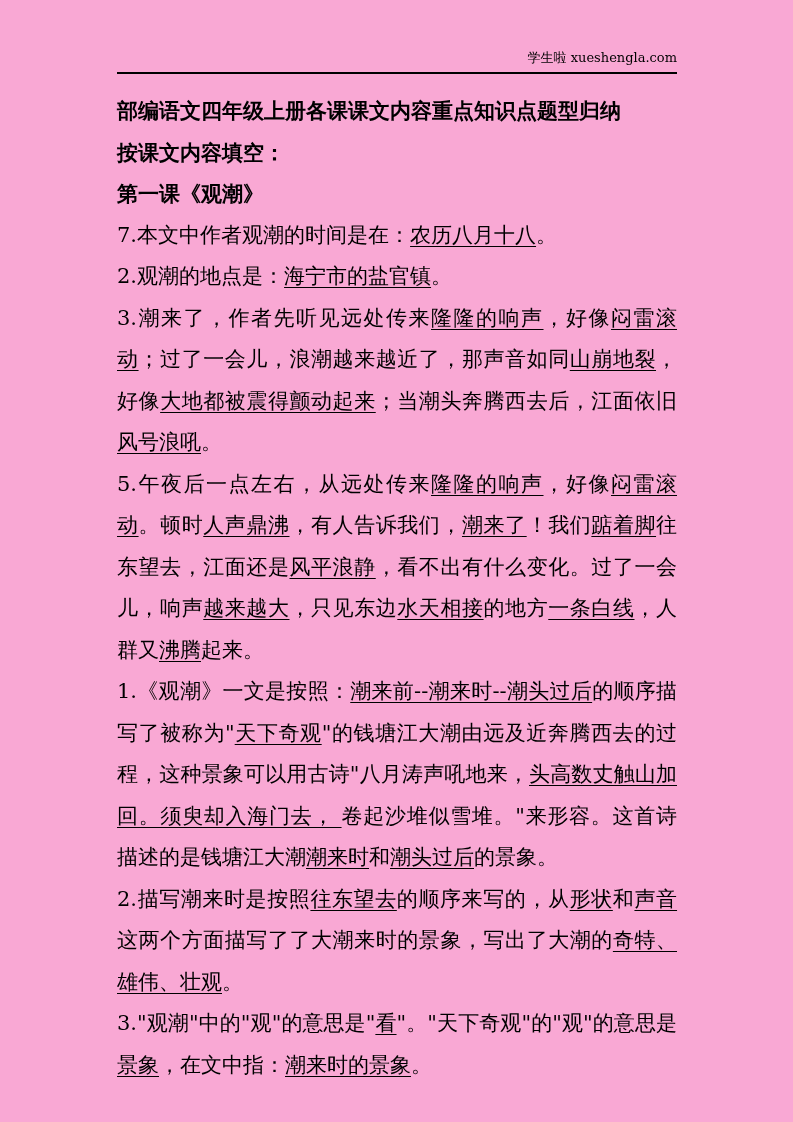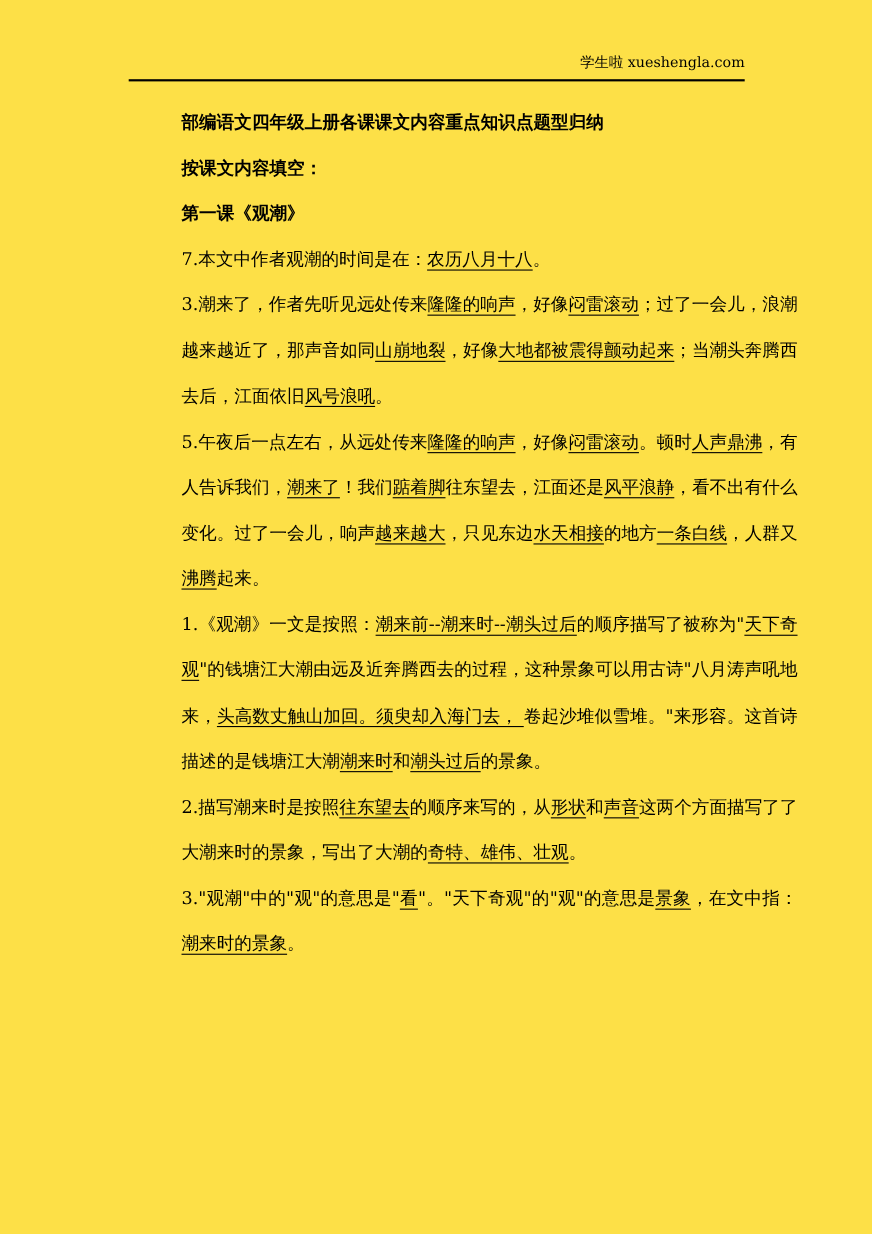--- a/index.html
+++ b/index.html
@@ -4,21 +4,21 @@
 <style>
   html, body {
     margin: 0;
     padding: 0;
     background: #ffffff;
   }
   .page {
     position: relative;
     width: 793px;
     height: 1122px;
-    background: #fde047;
+    background: #f9a8d4;
     overflow: hidden;
     font-family: "DejaVu Serif", "Liberation Serif", serif;
     color: #000000;
   }
   .header {
     position: absolute;
     top: 0;
     left: 117px;
     width: 560px;
     box-sizing: border-box;
@@ -28,25 +28,24 @@
     font-size: 13px;
     line-height: 16px;
     border-bottom: 2px solid #000000;
     color: #000000;
   }
   .content {
     position: absolute;
     top: 90px;
     left: 117px;
     width: 560px;
-    font-size: 16px;
+    font-size: 21px;
     line-height: 41.5px;
     text-align: justify;
     color: #000000;
-    margin-left: 48px;
   }
   .para {
     margin: 0;
     padding: 0;
   }
   .para.heading {
     font-weight: bold;
     text-align: left;
   }
   .b { font-weight: normal; }
@@ -61,19 +60,20 @@
 
 <div class="page">
   <div class="header">
     <span>学生啦 xueshengla.com</span>
   </div>
   <div class="content">
       <p class="para heading"><span>部编语文四年级上册各课课文内容重点知识点题型归纳</span></p>
       <p class="para heading"><span>按课文内容填空：</span></p>
       <p class="para heading"><span>第一课《观潮》</span></p>
       <p class="para"><span>7.本文中作者观潮的时间是在：</span><span class="b u">农历八月十八</span><span>。</span></p>
+      <p class="para"><span>2.观潮的地点是：</span><span class="b u">海宁市的盐官镇</span><span>。</span></p>
       <p class="para"><span>3.潮来了，作者先听见远处传来</span><span class="b u">隆隆的响声</span><span>，好像</span><span class="b u">闷雷滚动</span><span>；过了一会儿，浪潮越来越近了，那声音如同</span><span class="b u">山崩地裂</span><span>，好像</span><span class="b u">大地都被震得颤动起来</span><span>；当潮头奔腾西去后，江面依旧</span><span class="b u">风号浪吼</span><span>。</span></p>
       <p class="para"><span>5.午夜后一点左右，从远处传来</span><span class="b u">隆隆的响声</span><span>，好像</span><span class="b u">闷雷滚动</span><span>。顿时</span><span class="b u">人声鼎沸</span><span>，有人告诉我们，</span><span class="b u">潮来了</span><span>！我们</span><span class="b u">踮着脚</span><span>往东望去，江面还是</span><span class="b u">风平浪静</span><span>，看不出有什么变化。过了一会儿，响声</span><span class="b u">越来越大</span><span>，只见东边</span><span class="b u">水天相接</span><span>的地方</span><span class="b u">一条白线</span><span>，人群又</span><span class="b u">沸腾</span><span>起来。</span></p>
       <p class="para"><span>1.《观潮》一文是按照：</span><span class="b u">潮来前--潮来时--潮头过后</span><span>的顺序描写了被称为"</span><span class="b u">天下奇观</span><span>"的钱塘江大潮由远及近奔腾西去的过程，这种景象可以用古诗"八月涛声吼地来，</span><span class="b u">头高数丈触山加回。须臾却入海门去， </span><span>卷起沙堆似雪堆。"来形容。这首诗描述的是钱塘江大潮</span><span class="b u">潮来时</span><span>和</span><span class="b u">潮头过后</span><span>的景象。</span></p>
       <p class="para"><span>2.描写潮来时是按照</span><span class="b u">往东望去</span><span>的顺序来写的，从</span><span class="b u">形状</span><span>和</span><span class="b u">声音</span><span>这两个方面描写了了大潮来时的景象，写出了大潮的</span><span class="b u">奇特、雄伟、壮观</span><span>。</span></p>
       <p class="para"><span>3."观潮"中的"观"的意思是"</span><span class="b u">看</span><span>"。"天下奇观"的"观"的意思是</span><span class="b u">景象</span><span>，在文中指：</span><span class="b u">潮来时的景象</span><span>。</span></p>
     </div>
 </div>
 
 </body></html>

